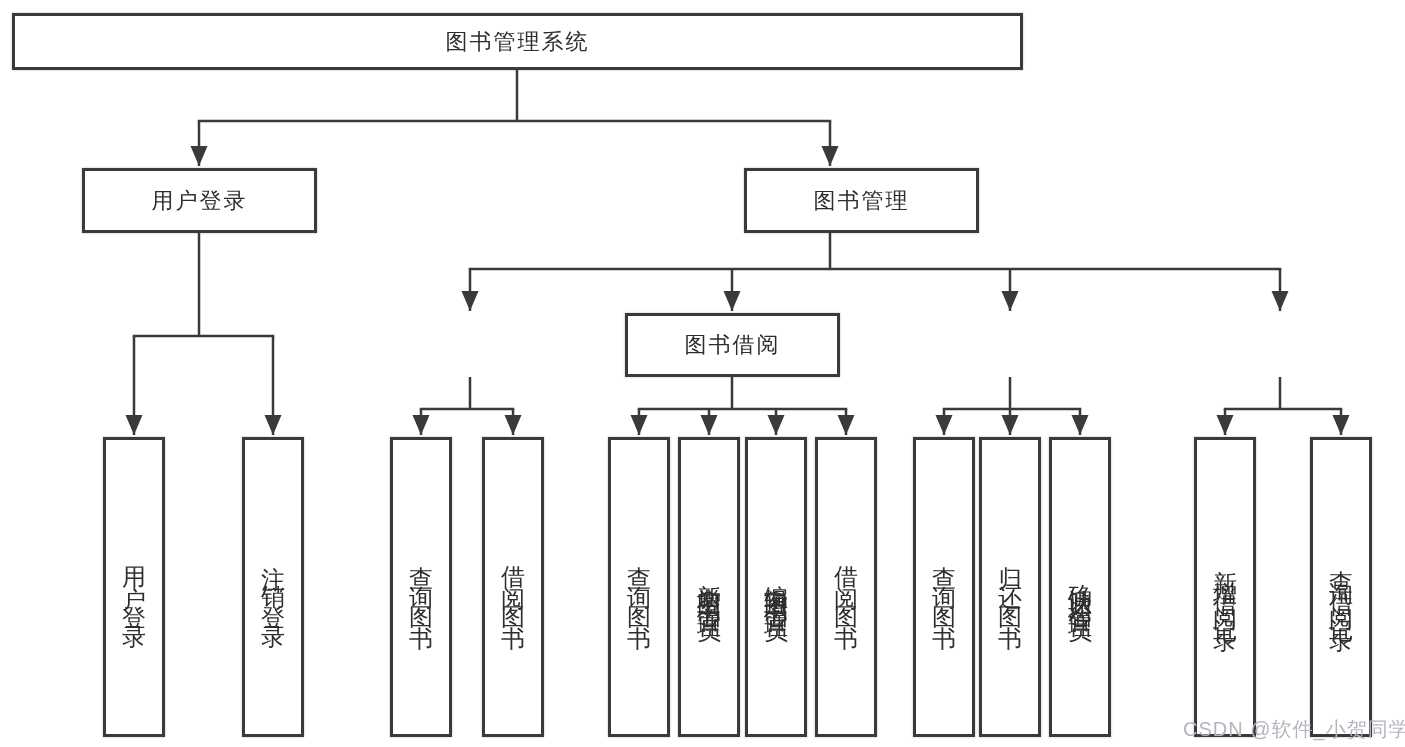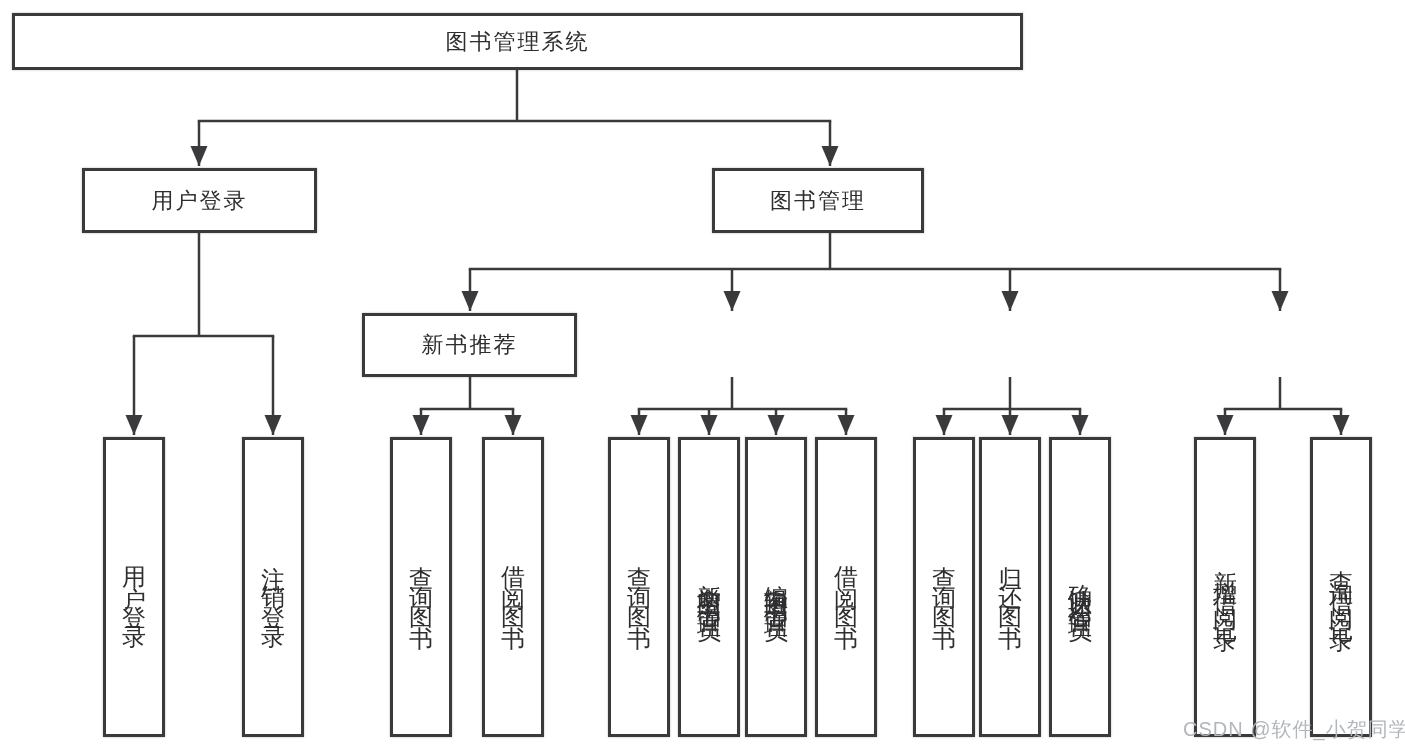--- a/index.html
+++ b/index.html
@@ -106,23 +106,23 @@
 
       <path d="M1280,377 V409 M1223.75,409 H1342.25"></path>
       <line x1="1225" y1="409" x2="1225" y2="435" marker-end="url(#arw)"></line>
       <line x1="1341" y1="409" x2="1341" y2="435" marker-end="url(#arw)"></line>
     </g>
   </svg>
 
   <div class="hbox" style="left:12px;top:13px;width:1011px;height:57px">图书管理系统</div>
 
   <div class="hbox" style="left:82px;top:168px;width:235px;height:65px">用户登录</div>
-  <div class="hbox" style="left:712px;top:168px;width:212px;height:65px">图书管理</div>
+  <div class="hbox" style="left:744px;top:168px;width:235px;height:65px">图书管理</div>
 
-  <div class="hbox" style="left:362px;top:313px;width:215px;height:64px">新书推荐</div>
+  <div class="hbox" style="left:625px;top:313px;width:215px;height:64px">图书借阅</div>
 
   <div class="vbox" style="left:103px">
     <span class="vtext s4">用户登录</span>
   </div>
   <div class="vbox" style="left:242px">
     <span class="vtext s4">注销登录</span>
   </div>
 
   <div class="vbox" style="left:390px">
     <span class="vtext s4">查询图书</span>

